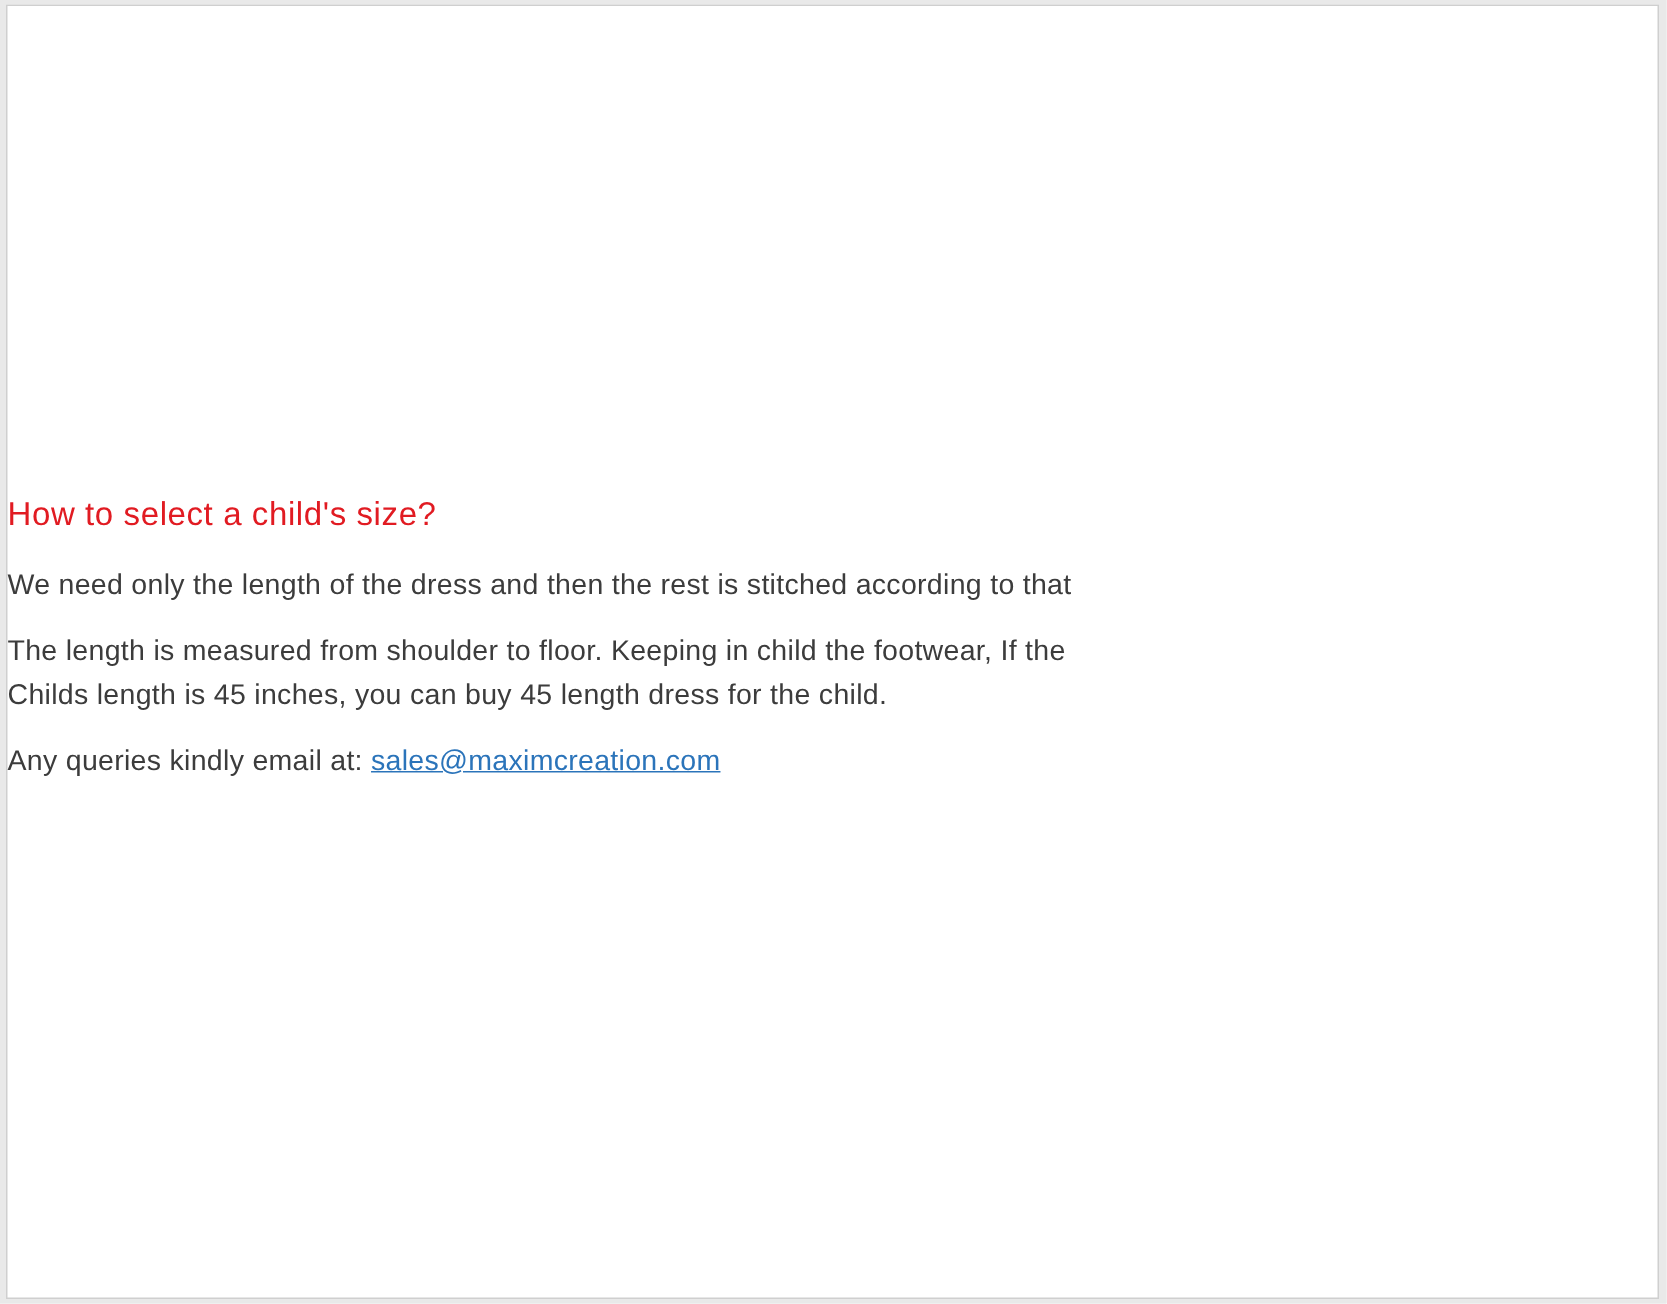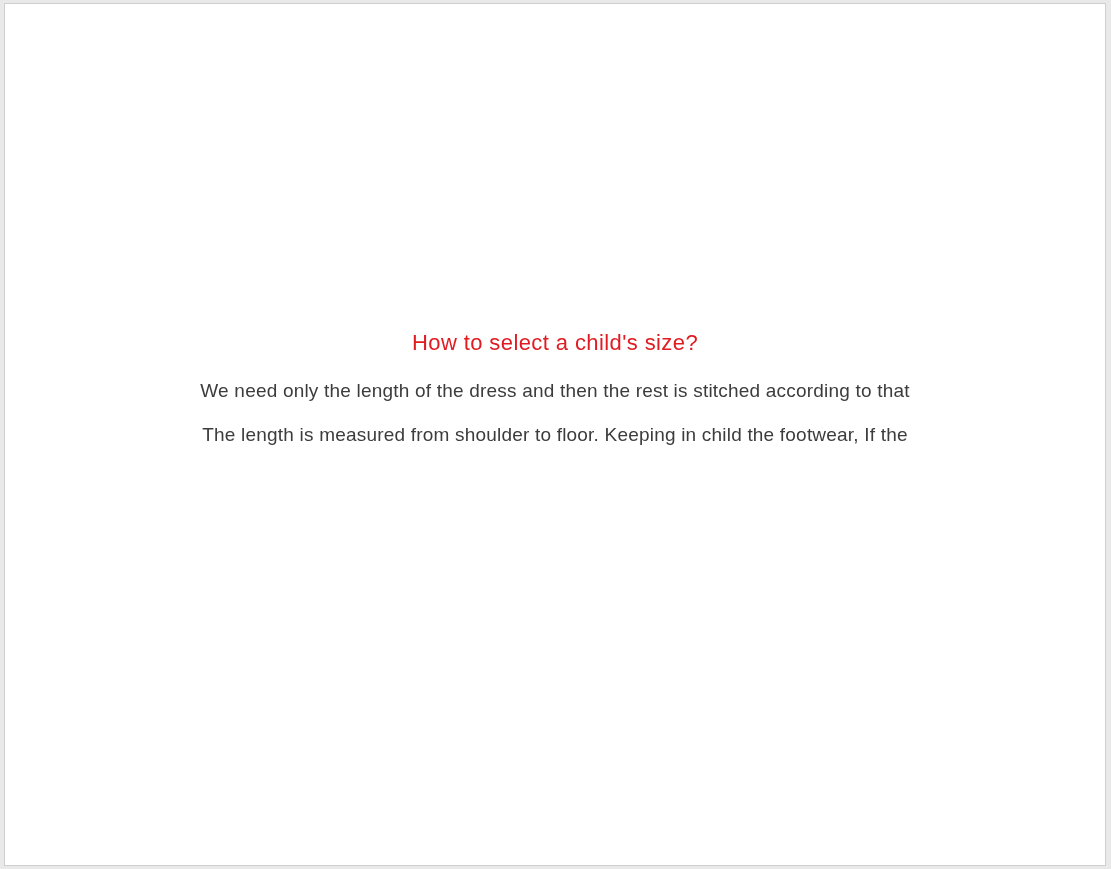--- a/index.html
+++ b/index.html
@@ -19,21 +19,21 @@
     height: 863px;
     background: #ffffff;
     border: 1px solid #cfcfcf;
     box-sizing: border-box;
   }
   .content {
     position: absolute;
     left: 0;
     top: 324px;
     width: 100%;
-    text-align: center;
+    text-align: left;
     color: #3c3c3c;
   }
   .heading {
     font-size: 22px;
     font-weight: 400;
     letter-spacing: 0.4px;
     color: #e11b22;
     margin: 0 0 18px 0;
     line-height: 30px;
   }
@@ -57,17 +57,21 @@
 
 <div class="page">
   <div class="content">
 
     <h2 class="heading">How to select a child's size?</h2>
 
     <p class="para">We need only the length of the dress and then the rest is stitched according to that</p>
 
     <p class="para">
       <span>The length is measured from shoulder to floor. Keeping in child the footwear, If the</span><br>
+      <span>Childs length is 45 inches, you can buy 45 length dress for the child.</span>
     </p>
 
+    <p class="para contact-line">
+      <span>Any queries kindly email at: </span><a class="email-link" href="#">sales@maximcreation.com</a>
+    </p>
 
   </div>
 </div>
 
 </body></html>

